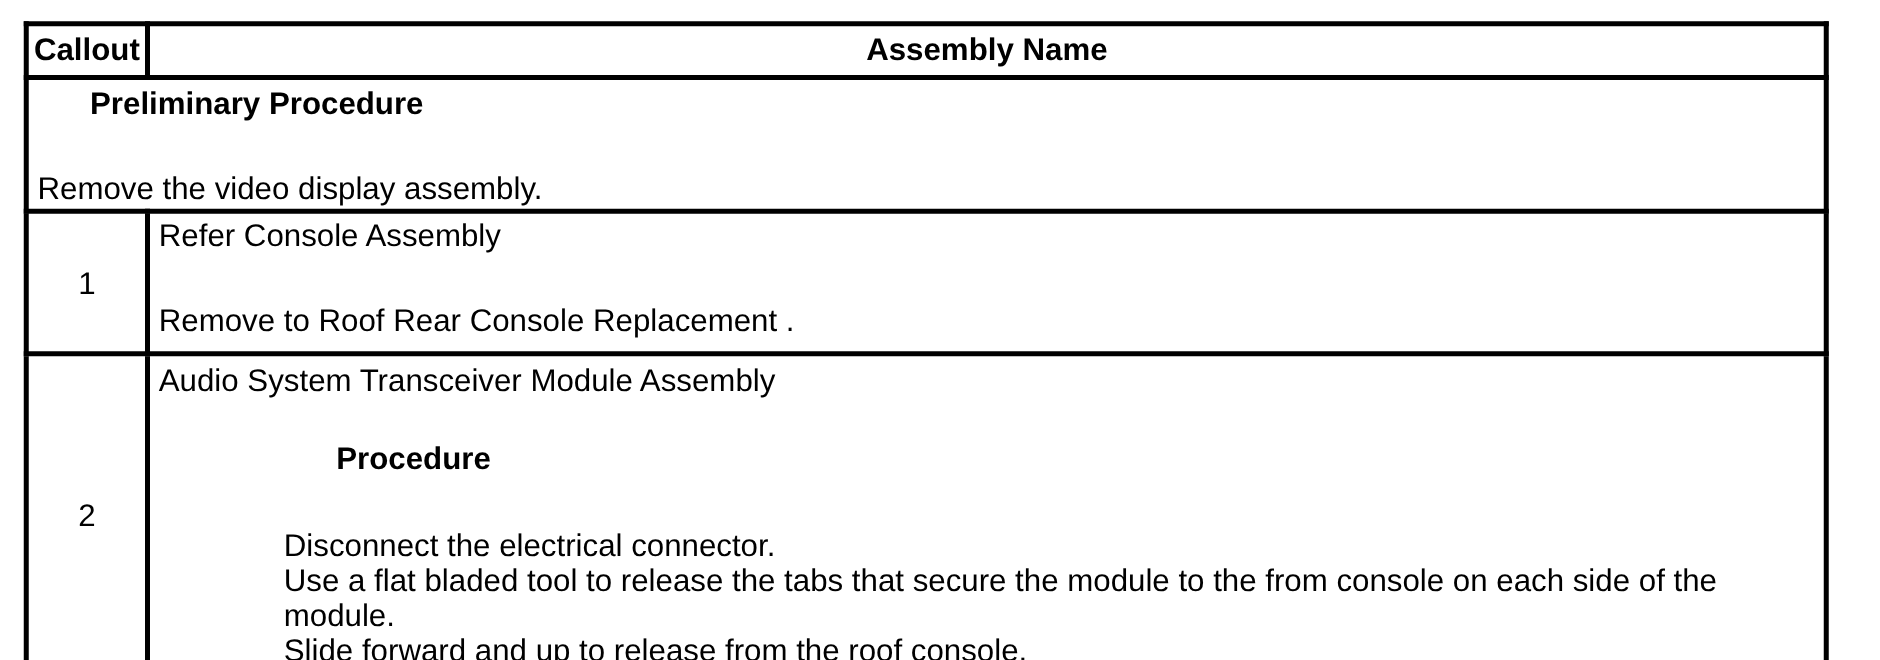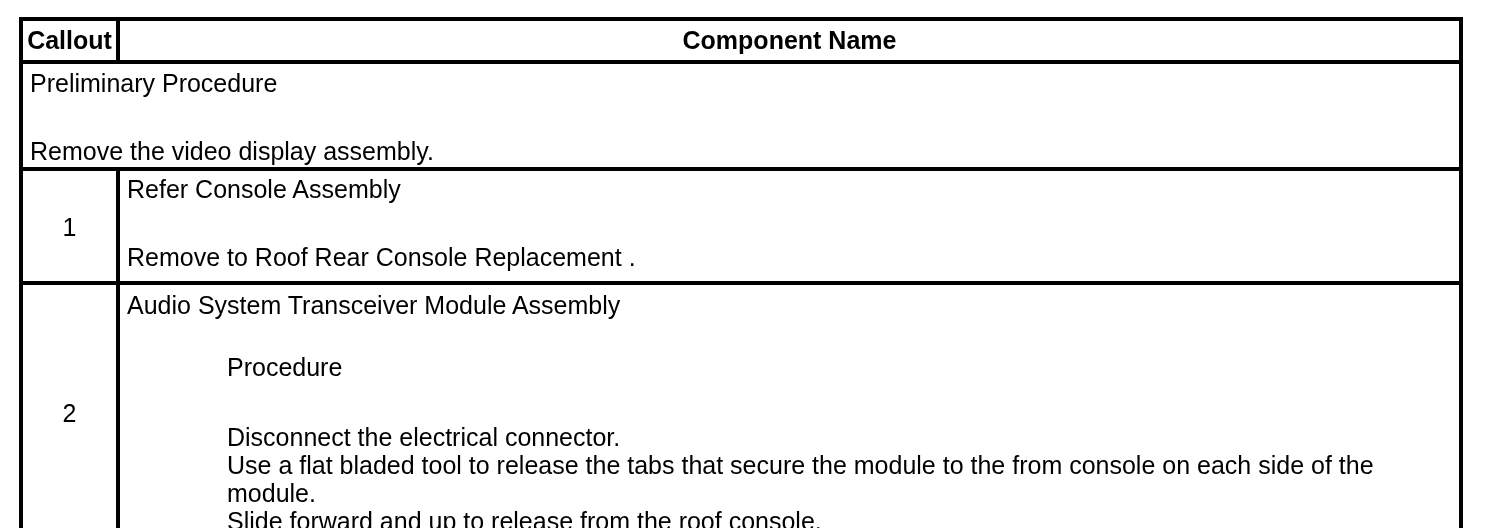--- a/index.html
+++ b/index.html
@@ -37,41 +37,41 @@
   }
   td.callout-cell {
     text-align: center;
     vertical-align: middle;
     font-weight: normal;
   }
   .line {
     line-height: 28px;
     white-space: pre-wrap;
   }
-  .bold { font-weight: normal; }
+  .bold { font-weight: bold; margin-left: 42px; }
   .gap40 { height: 40px; }
   .gap34 { height: 34px; }
   .gap42 { height: 42px; }
   .indent { padding-left: 100px; }
   td.prelim-cell { height: 95px; padding-top: 5px; }
   td.row1-content, td.row1-callout { height: 104px; padding-top: 4px; }
   td.row2-content, td.row2-callout { height: 218px; padding-top: 6px; }
 </style>
 </head>
 <body>
 
 <table class="doc-table">
   <colgroup>
     <col class="callout-col">
     <col>
   </colgroup>
   <tbody>
     <tr>
       <th class="header-cell">Callout</th>
-      <th class="header-cell">Component Name</th>
+      <th class="header-cell">Assembly Name</th>
     </tr>
 
     <tr>
       <td class="prelim-cell" colspan="2">
         <div class="line bold">Preliminary Procedure</div>
         <div class="gap40"></div>
         <div class="line">Remove the video display assembly.</div>
       </td>
     </tr>
 

